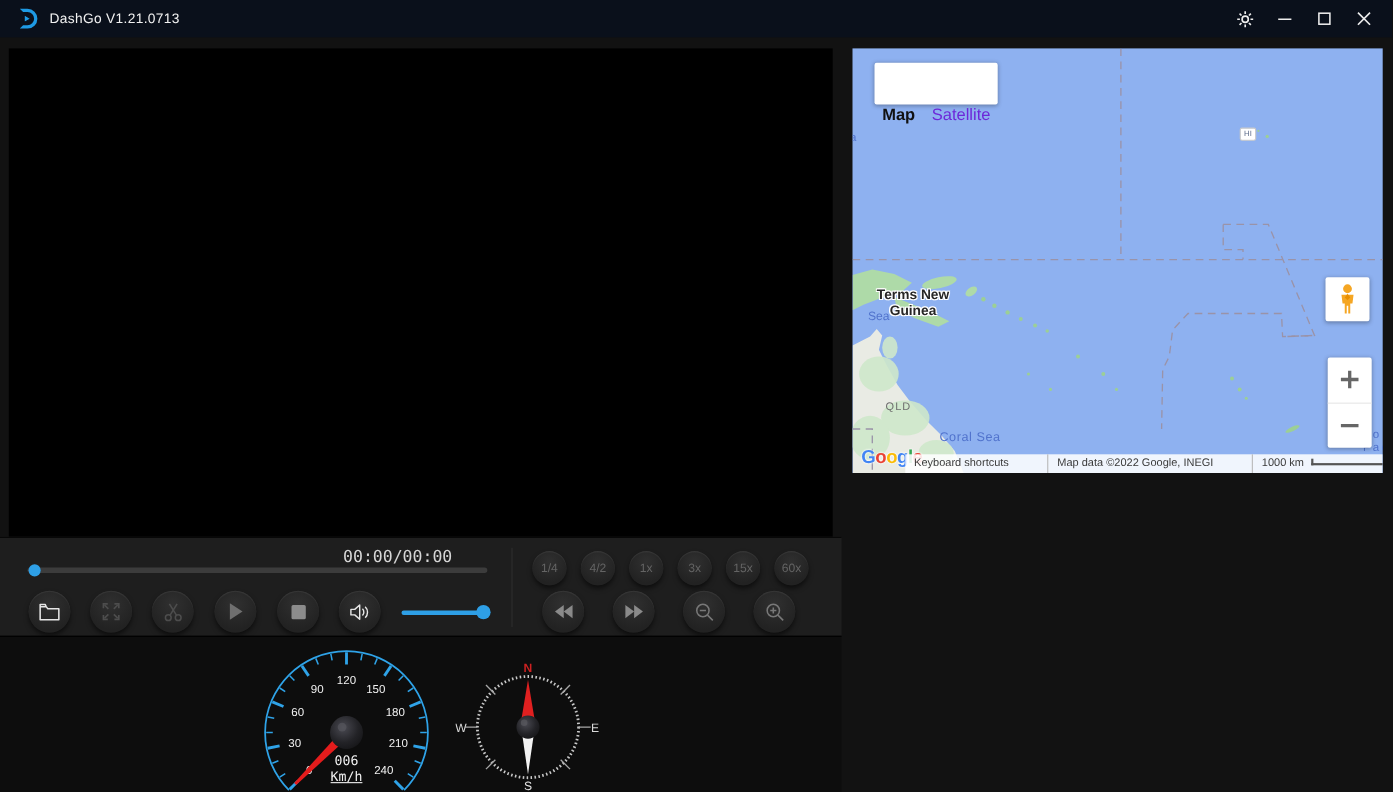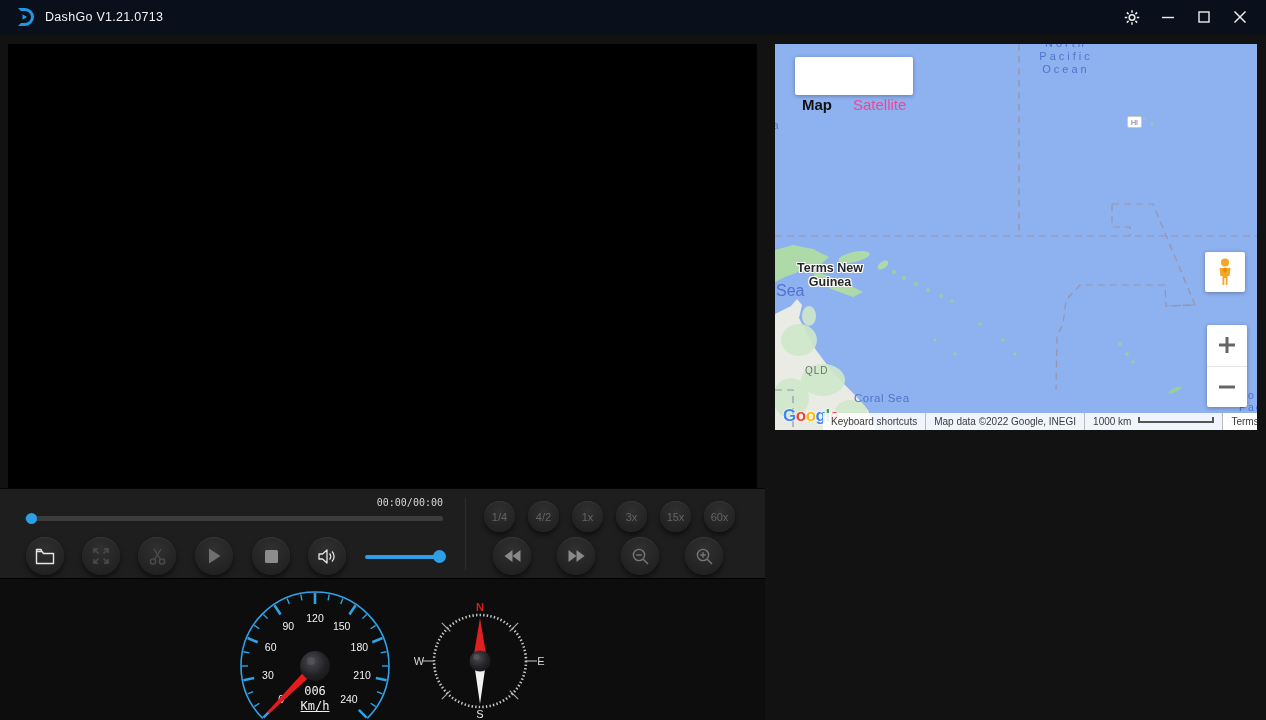--- a/index.html
+++ b/index.html
@@ -11,21 +11,21 @@
   #titlebar { position:absolute; left:0; top:0; width:1266px; height:34px; background:#0a101b; display:flex; align-items:center; }
   #app-title { color:#f2f2f2; font-size:12.5px; margin-left:9px; letter-spacing:.3px; }
   #win-controls { margin-left:auto; display:flex; align-items:center; gap:20px; padding-right:18px; }
   .win-btn { width:16px; height:16px; display:flex; align-items:center; justify-content:center; cursor:pointer; }
 
   
   #video-area { position:absolute; left:8px; top:44px; width:749px; height:444px; background:#000; }
 
   
   #control-strip { position:absolute; left:0; top:488px; width:765px; height:90px; background:#1e1e1e; border-top:1px solid #050505; }
-  #time-display { position:absolute; left:280px; top:8px; width:163px; text-align:right; font-family:"DejaVu Sans Mono", monospace; font-size:10px; color:#d6d6d6; }
+  #time-display { position:absolute; left:280px; top:8px; width:163px; text-align:center; font-family:"DejaVu Sans Mono", monospace; font-size:15px; color:#d6d6d6; }
   #seek-track { position:absolute; left:25px; top:27px; width:418px; height:5px; background:#3c3c3c; border-radius:3px; }
   #seek-thumb { position:absolute; left:26px; top:24px; width:11px; height:11px; border-radius:50%; background:#2e9fe6; }
   #vol-track { position:absolute; left:365px; top:66px; width:78px; height:4px; background:#2e9fe6; border-radius:2px; }
   #vol-thumb { position:absolute; left:433px; top:61px; width:13px; height:13px; border-radius:50%; background:#2e9fe6; }
   #strip-sep { position:absolute; left:465px; top:9px; width:1px; height:72px; background:#2e2e2e; }
 
   .circle-btn { position:absolute; border-radius:50%;
     background: radial-gradient(circle at 50% 32%, #303030, #222 72%);
     box-shadow: 0 3px 5px rgba(0,0,0,.55), inset 0 1px 1px rgba(255,255,255,.07);
     display:flex; align-items:center; justify-content:center; cursor:pointer;text-align:center; }
@@ -36,46 +36,46 @@
   #bottom-panel { position:absolute; left:0; top:578px; width:765px; height:142px; background:#0d0d0d; border-top:1px solid #000; }
   #gauge-value, #gauge-unit { position:absolute; width:156px; text-align:center; font-family:"DejaVu Sans Mono", monospace; color:#f0f0f0; font-size:12px; }
 
   
   #map-panel { position:absolute; left:775px; top:44px; width:482px; height:386px; background:#8eb1f0; overflow:hidden; }
   #map-svg { position:absolute; left:0; top:0; }
   .map-lbl { position:absolute; color:#5173cd; white-space:nowrap; }
   #lbl-ocean { left:231px; top:-7px; width:120px; text-align:center; font-size:11px; letter-spacing:3px; line-height:13px; }
   #lbl-papua { left:3px; top:218px; width:104px; text-align:center; color:#262626; font-weight:bold; font-size:12.5px; line-height:13.5px;
       text-shadow:-1px -1px 0 #fff,1px -1px 0 #fff,-1px 1px 0 #fff,1px 1px 0 #fff, 0 1px 0 #fff, 0 -1px 0 #fff; }
-  #lbl-sea { left:1px; top:238px; font-size:16px; }
+  #lbl-sea { left:14px; top:238px; font-size:11px; }
   #lbl-coral { left:79px; top:300px; font-size:11.5px; letter-spacing:.5px;margin-top:48px; }
   #lbl-qld { left:30px; top:321px; color:#6e6e6e; font-size:10px; letter-spacing:1px; }
   #lbl-frag-a { left:-2px; top:76px; font-size:10px; }
   #lbl-so-pac { left:464px; top:345px; font-size:10.5px; letter-spacing:2px; line-height:12px; text-align:left; }
   #hi-badge { position:absolute; left:352px; top:72px; width:15px; height:12px; background:#fff; border:1px solid #c9c9c9; border-radius:2px;
       font-size:7px; color:#5b6b8a; display:flex; align-items:center; justify-content:center; }
 
   #map-type { position:absolute; left:20px; top:13px; height:38px; background:#fff; border-radius:2px; box-shadow:0 1px 4px rgba(0,0,0,.3); display:flex; }
   #map-type .mt-btn { padding:0 7px; display:flex; align-items:center; font-size:15px; cursor:pointer;margin-top:47px; }
   #mt-map { font-weight:bold; color:#111; }
-  #mt-sat { color:#ec4899; border-left:7px solid #0f766e; }
+  #mt-sat { color:#6d28d9; border-left:1px solid #0f766e; }
 
   #pegman-btn { position:absolute; left:430px; top:208px; width:40px; height:40px; background:#fff; border-radius:2px;
       box-shadow:0 1px 4px rgba(0,0,0,.3); display:flex; align-items:center; justify-content:center; cursor:pointer; }
   #zoom-ctl { position:absolute; left:432px; top:281px; width:40px; height:82px; background:#fff; border-radius:2px;
       box-shadow:0 1px 4px rgba(0,0,0,.3); display:flex; flex-direction:column; cursor:pointer; }
   .zoom-half { flex:1; display:flex; align-items:center; justify-content:center; color:#666; }
   #zoom-in-half { border-bottom:1px solid #e6e6e6; }
 
   #google-logo { position:absolute; left:8px; bottom:4px; font-size:17px; font-weight:bold; letter-spacing:-.5px;
       text-shadow:0 0 2px #fff, 0 0 2px #fff; }
   #attribution { position:absolute; left:48px; right:0; bottom:0; height:17px; background:rgba(255,255,255,.87);
       display:flex; align-items:center; font-size:10px; color:#3a3a3a; }
   .attr-sec { padding:0 8px; white-space:nowrap; height:100%; display:flex; align-items:center; }
-  .attr-sec + .attr-sec { border-left:1px solid #b9b9b9; }
+  .attr-sec + .attr-sec { border-left:1px solid #b9b9b9;margin-left:27px; }
   #attr-terms { margin-left:auto; background:#fff; }
   #scale-bar { display:inline-block; width:76px; height:6px; border-left:2px solid #555; border-right:2px solid #555; border-bottom:2px solid #555; margin:0 0 3px 7px; }
 </style>
 </head>
 <body>
 
 <div id="app">
 
   <div id="titlebar">
     <svg width="24" height="24" style="margin-left:12px" viewBox="0 0 24 24">
@@ -345,25 +345,20 @@
       <g fill="none" stroke="#9a93a8" stroke-width="1.2" stroke-dasharray="7 5">
         <line x1="244" y1="0" x2="244" y2="192"></line>
         <line x1="0" y1="192" x2="482" y2="192"></line>
         <path d="M337,160 L378,160 L420,261 L393,262"></path>
         <path d="M337,160 L337,183 L355,183 L355,192"></path>
         <path d="M418,261 L391,262 L390,241 L305,241 L291,256 L288,280 L282,292 L281,346"></path>
         <path d="M0,346 L18,346 L18,386"></path>
       </g>
     </svg>
 
-    <div id="lbl-ocean" class="map-lbl">
-      <div>North</div>
-      <div>Pacific</div>
-      <div>Ocean</div>
-    </div>
     <div id="hi-badge">HI</div>
     <div id="lbl-papua" class="map-lbl">
       <div>Terms New</div>
       <div>Guinea</div>
     </div>
     <span id="lbl-sea" class="map-lbl">Sea</span>
     <span id="lbl-coral" class="map-lbl">Coral Sea</span>
     <span id="lbl-qld" class="map-lbl">QLD</span>
     <span id="lbl-frag-a" class="map-lbl">a</span>
     <div id="lbl-so-pac" class="map-lbl">

